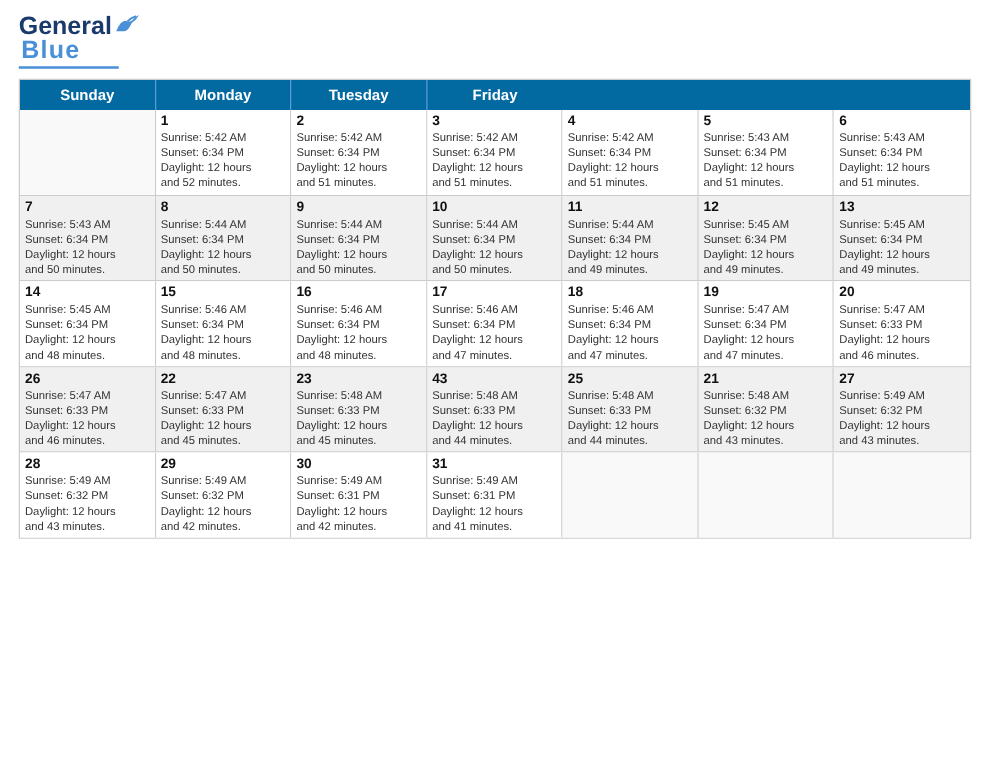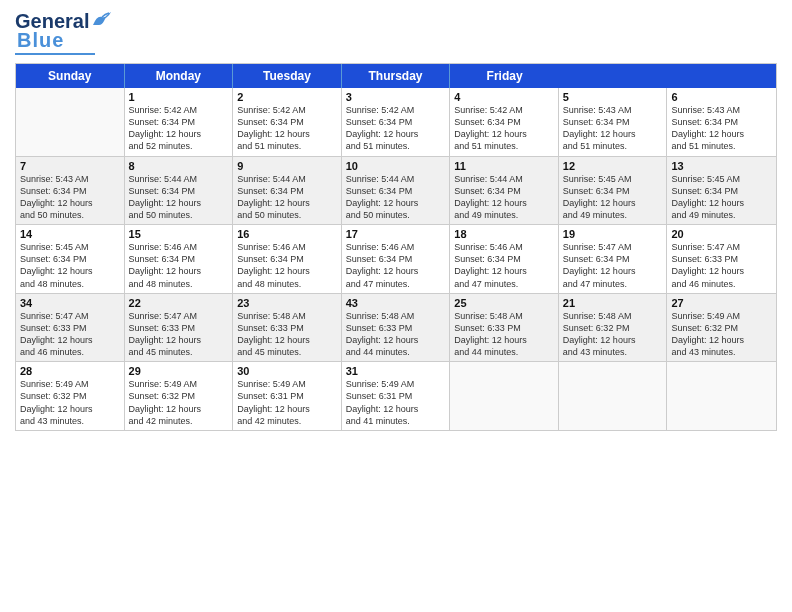--- a/index.html
+++ b/index.html
@@ -43,21 +43,21 @@
     }
     .calendar {
       flex: 1;
       display: flex;
       flex-direction: column;
       border: 1px solid #ccc;
     }
     .calendar-header {
       display: grid;
       grid-template-columns: repeat(7, 1fr);
-      background: #1d4ed8;
+      background: #0369a1;
     }
     .cal-header-cell {
       color: white;
       font-weight: bold;
       font-size: 12px;
       padding: 5px 4px;
       text-align: center;
       border-right: 1px solid #5a9ad5;
     }
     .cal-header-cell:last-child {
@@ -133,21 +133,20 @@
       <div class="month-year"></div>
       <div class="location"></div>
     </div>
   </div>
 
   <div class="calendar">
     <div class="calendar-header">
     <div class="cal-header-cell">Sunday</div>
         <div class="cal-header-cell">Monday</div>
         <div class="cal-header-cell">Tuesday</div>
-        <div class="cal-header-cell">Thursday</div>
         <div class="cal-header-cell">Friday</div>
       </div>
     <div class="calendar-body">
     <div class="cal-row">
           <div class="cal-cell empty"></div>
           <div class="cal-cell">
             <span class="day-num">1</span>
             <span class="cell-line">Sunrise: 5:42 AM</span>
             <span class="cell-line">Sunset: 6:34 PM</span>
             <span class="cell-line">Daylight: 12 hours</span>
@@ -286,21 +285,21 @@
           <div class="cal-cell">
             <span class="day-num">20</span>
             <span class="cell-line">Sunrise: 5:47 AM</span>
             <span class="cell-line">Sunset: 6:33 PM</span>
             <span class="cell-line">Daylight: 12 hours</span>
             <span class="cell-line">and 46 minutes.</span>
           </div>
         </div>
         <div class="cal-row">
           <div class="cal-cell">
-            <span class="day-num">34</span>
+            <span class="day-num">26</span>
             <span class="cell-line">Sunrise: 5:47 AM</span>
             <span class="cell-line">Sunset: 6:33 PM</span>
             <span class="cell-line">Daylight: 12 hours</span>
             <span class="cell-line">and 46 minutes.</span>
           </div>
           <div class="cal-cell">
             <span class="day-num">22</span>
             <span class="cell-line">Sunrise: 5:47 AM</span>
             <span class="cell-line">Sunset: 6:33 PM</span>
             <span class="cell-line">Daylight: 12 hours</span>

